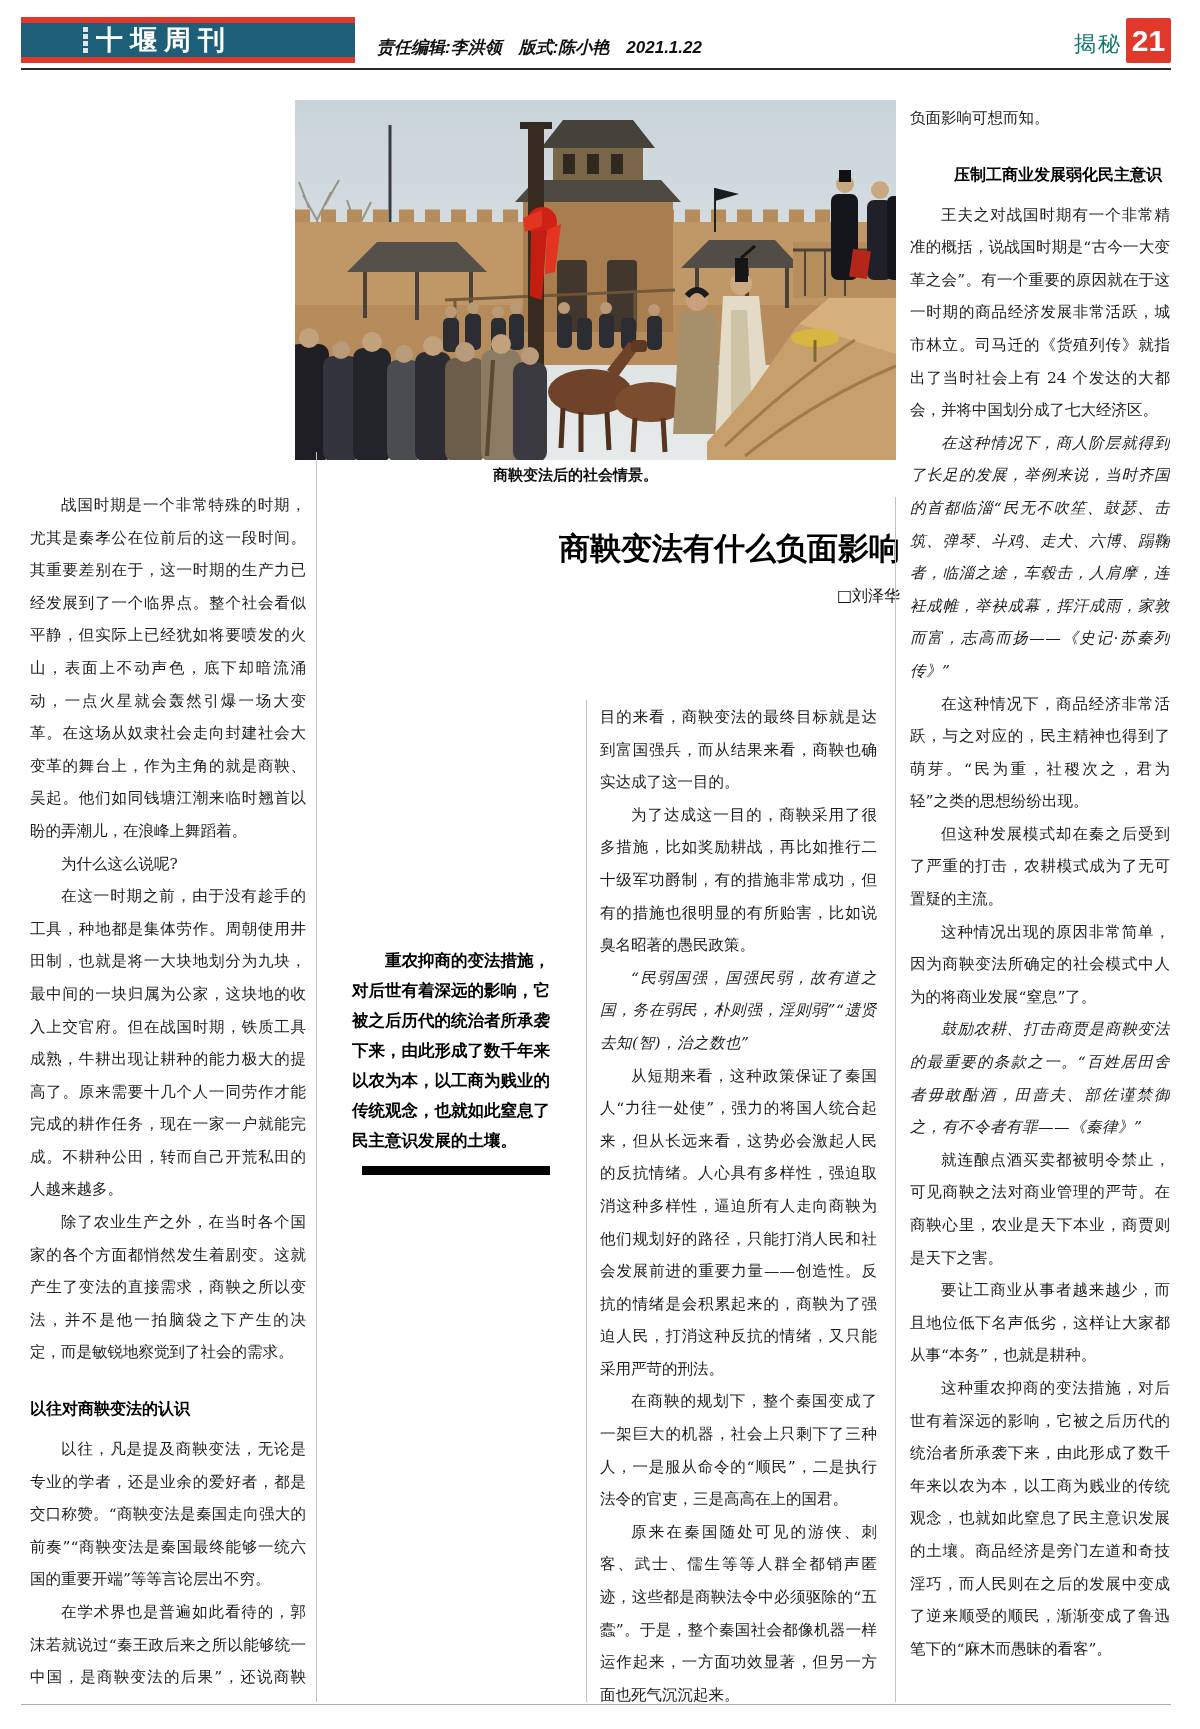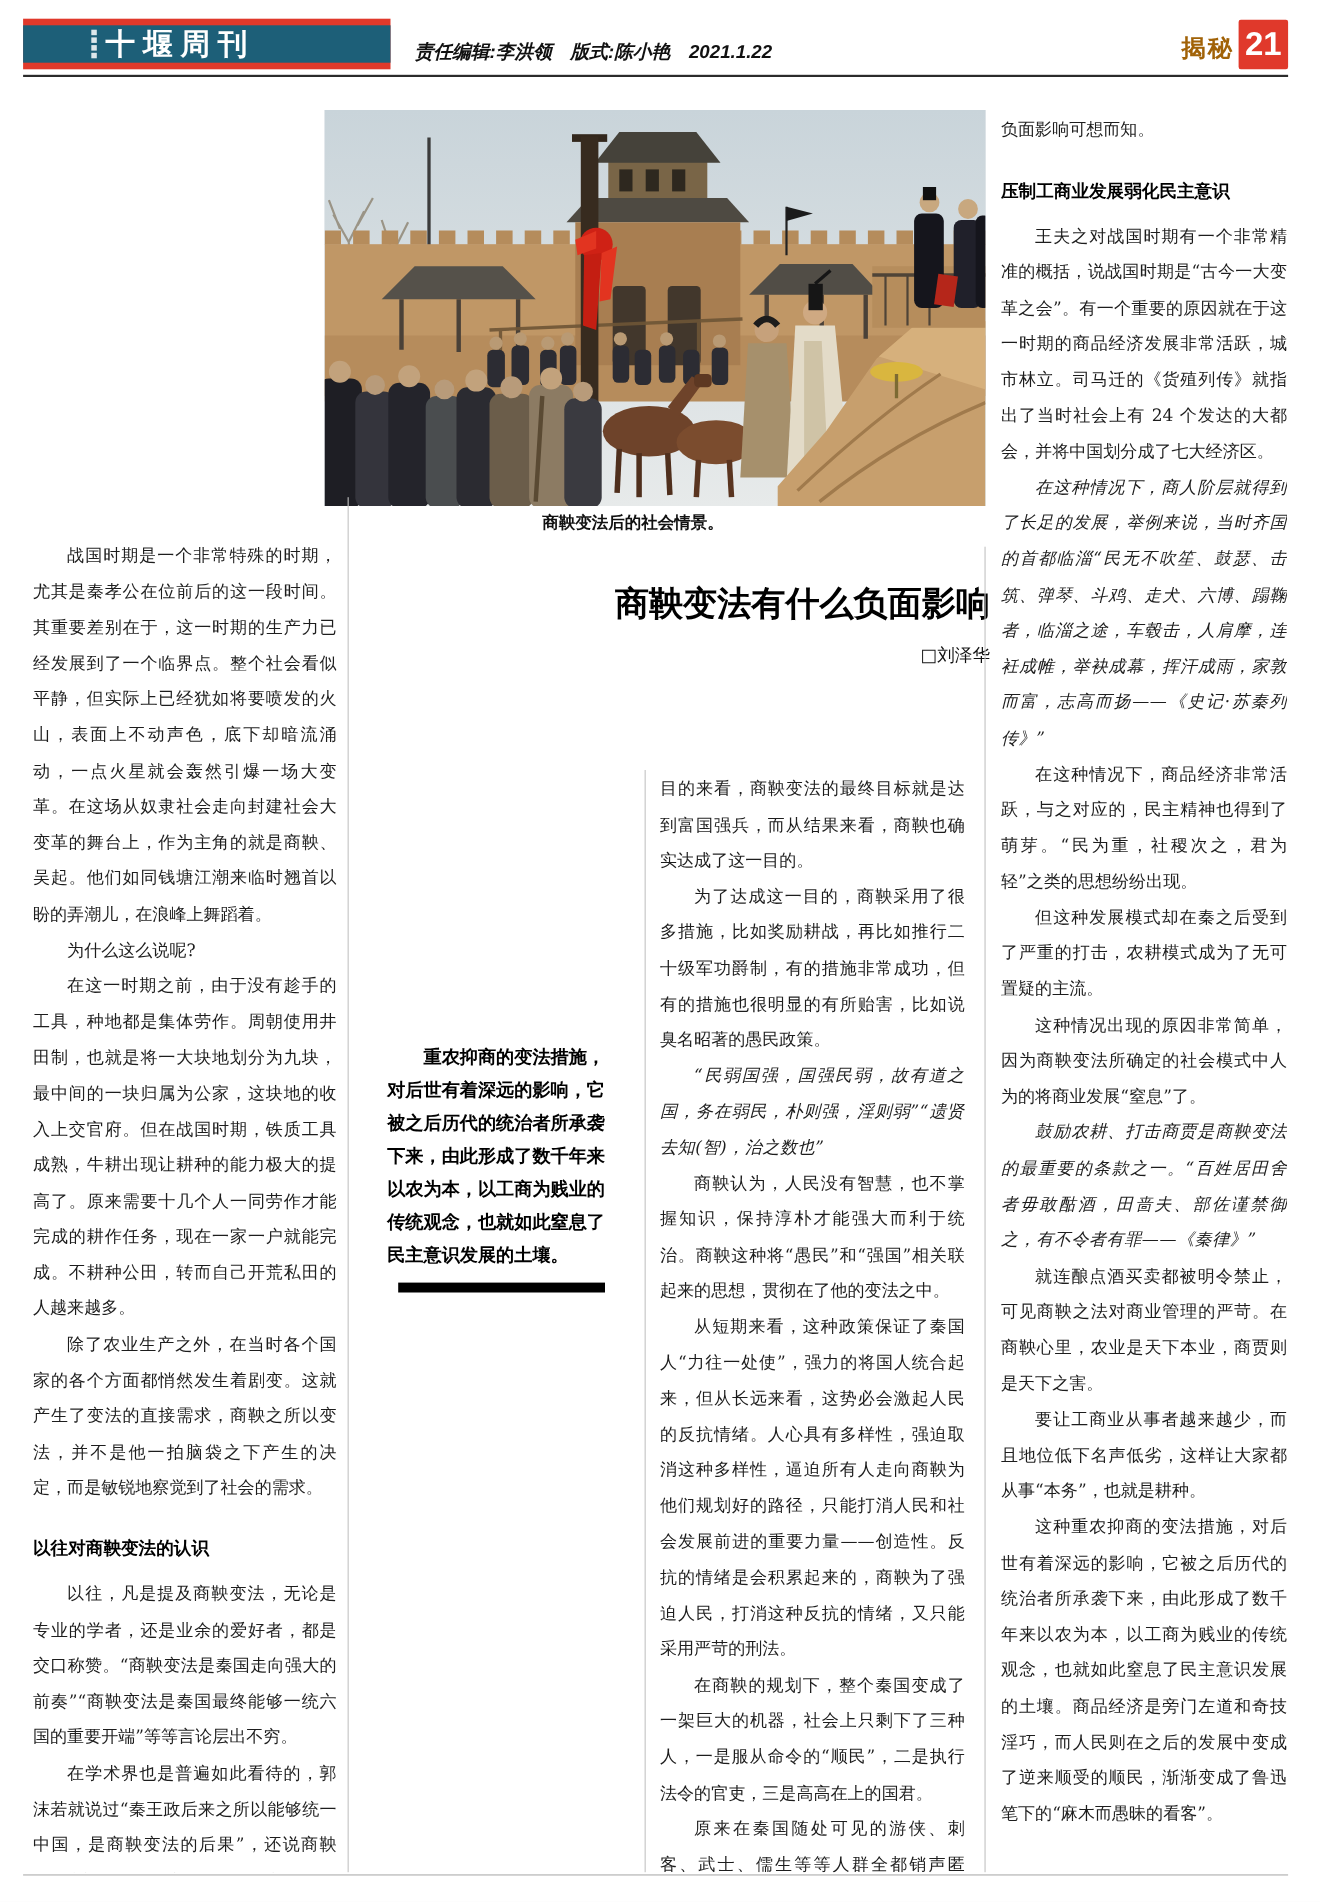--- a/index.html
+++ b/index.html
@@ -25,21 +25,21 @@
     font-family:"DejaVu Serif","Liberation Serif",serif;white-space:nowrap;
   }
   .editor-line{
     position:absolute;left:377px;top:36px;
     font-family:"Liberation Sans","DejaVu Sans",sans-serif;
     font-weight:bold;font-style:italic;font-size:17px;color:#111;white-space:nowrap;
   }
   .section-label{
     position:absolute;left:1074px;top:29px;
     font-family:"Liberation Sans","DejaVu Sans",sans-serif;
-    font-weight:bold;font-size:22px;color:#a16207;letter-spacing:2px;
+    font-weight:normal;font-size:22px;color:#0f766e;letter-spacing:2px;
   }
   .page-number{
     position:absolute;left:1126px;top:18px;width:45px;height:45px;
     background:var(--accent-red,#e0392b);border-radius:2px;
     color:#fff;font-family:"Liberation Sans","DejaVu Sans",sans-serif;
     font-weight:bold;font-size:30px;text-align:center;line-height:45px;
   }
   .header-rule{position:absolute;left:21px;top:68px;width:1150px;height:2px;background:#2b2b2b;}
 
   
@@ -80,21 +80,21 @@
   .col p.flush{text-indent:0;}
   .col p.kai{font-style:italic;letter-spacing:0.5px;}
   .col h3{
     margin:29px 0 13px 0;text-indent:0;
     font-family:"Liberation Sans","DejaVu Sans",sans-serif;
     font-weight:bold;font-size:16px;color:#000;line-height:22px;
   }
   .col-left{left:30px;top:489px;width:276px;height:1213px;}
   .col-middle{left:600px;top:701px;width:277px;height:1001px;}
   .col-right{left:910px;top:102px;width:260px;height:1600px;}
-  .col-right h3:first-of-type{margin-top:29px;}
+  .col-right h3:first-of-type{margin-top:29px;margin-left:44px;}
 
   
   .vrule{position:absolute;width:1px;background:#c2c2c2;}
   .vrule-1{left:316px;top:452px;height:1250px;}
   .vrule-2{left:586px;top:700px;height:1002px;}
   .vrule-3{left:895px;top:497px;height:1205px;}
   .bottom-rule{position:absolute;left:21px;top:1704px;width:1150px;height:1px;background:#adadad;}
 </style>
 </head>
 <body>
@@ -280,21 +280,20 @@
       <p>在这一时期之前，由于没有趁手的工具，种地都是集体劳作。周朝使用井田制，也就是将一大块地划分为九块，最中间的一块归属为公家，这块地的收入上交官府。但在战国时期，铁质工具成熟，牛耕出现让耕种的能力极大的提高了。原来需要十几个人一同劳作才能完成的耕作任务，现在一家一户就能完成。不耕种公田，转而自己开荒私田的人越来越多。</p>
       <p>除了农业生产之外，在当时各个国家的各个方面都悄然发生着剧变。这就产生了变法的直接需求，商鞅之所以变法，并不是他一拍脑袋之下产生的决定，而是敏锐地察觉到了社会的需求。</p>
       <h3>以往对商鞅变法的认识</h3>
       <p>以往，凡是提及商鞅变法，无论是专业的学者，还是业余的爱好者，都是交口称赞。“商鞅变法是秦国走向强大的前奏”“商鞅变法是秦国最终能够一统六国的重要开端”等等言论层出不穷。</p>
       <p>在学术界也是普遍如此看待的，郭沫若就说过“秦王政后来之所以能够统一中国，是商鞅变法的后果”，还说商鞅是“重实际的政治家”。类似的言论层出不穷，商鞅是一位杰出的政治家已经成为公认。</p>
     </div>
   <div class="col col-middle">
       <p class="flush">目的来看，商鞅变法的最终目标就是达到富国强兵，而从结果来看，商鞅也确实达成了这一目的。</p>
       <p>为了达成这一目的，商鞅采用了很多措施，比如奖励耕战，再比如推行二十级军功爵制，有的措施非常成功，但有的措施也很明显的有所贻害，比如说臭名昭著的愚民政策。</p>
       <p class="kai">“民弱国强，国强民弱，故有道之国，务在弱民，朴则强，淫则弱”“遗贤去知(智)，治之数也”</p>
-      <p>商鞅认为，人民没有智慧，也不掌握知识，保持淳朴才能强大而利于统治。商鞅这种将“愚民”和“强国”相关联起来的思想，贯彻在了他的变法之中。</p>
       <p>从短期来看，这种政策保证了秦国人“力往一处使”，强力的将国人统合起来，但从长远来看，这势必会激起人民的反抗情绪。人心具有多样性，强迫取消这种多样性，逼迫所有人走向商鞅为他们规划好的路径，只能打消人民和社会发展前进的重要力量——创造性。反抗的情绪是会积累起来的，商鞅为了强迫人民，打消这种反抗的情绪，又只能采用严苛的刑法。</p>
       <p>在商鞅的规划下，整个秦国变成了一架巨大的机器，社会上只剩下了三种人，一是服从命令的“顺民”，二是执行法令的官吏，三是高高在上的国君。</p>
       <p>原来在秦国随处可见的游侠、刺客、武士、儒生等等人群全都销声匿迹，这些都是商鞅法令中必须驱除的“五蠹”。于是，整个秦国社会都像机器一样运作起来，一方面功效显著，但另一方面也死气沉沉起来。</p>
     </div>
   <div class="col col-right">
       <p class="flush">负面影响可想而知。</p>
       <h3>压制工商业发展弱化民主意识</h3>
       <p>王夫之对战国时期有一个非常精准的概括，说战国时期是“古今一大变革之会”。有一个重要的原因就在于这一时期的商品经济发展非常活跃，城市林立。司马迁的《货殖列传》就指出了当时社会上有 24 个发达的大都会，并将中国划分成了七大经济区。</p>
       <p class="kai">在这种情况下，商人阶层就得到了长足的发展，举例来说，当时齐国的首都临淄“民无不吹笙、鼓瑟、击筑、弹琴、斗鸡、走犬、六博、蹋鞠者，临淄之途，车毂击，人肩摩，连衽成帷，举袂成幕，挥汗成雨，家敦而富，志高而扬——《史记·苏秦列传》”</p>
       <p>在这种情况下，商品经济非常活跃，与之对应的，民主精神也得到了萌芽。“民为重，社稷次之，君为轻”之类的思想纷纷出现。</p>

